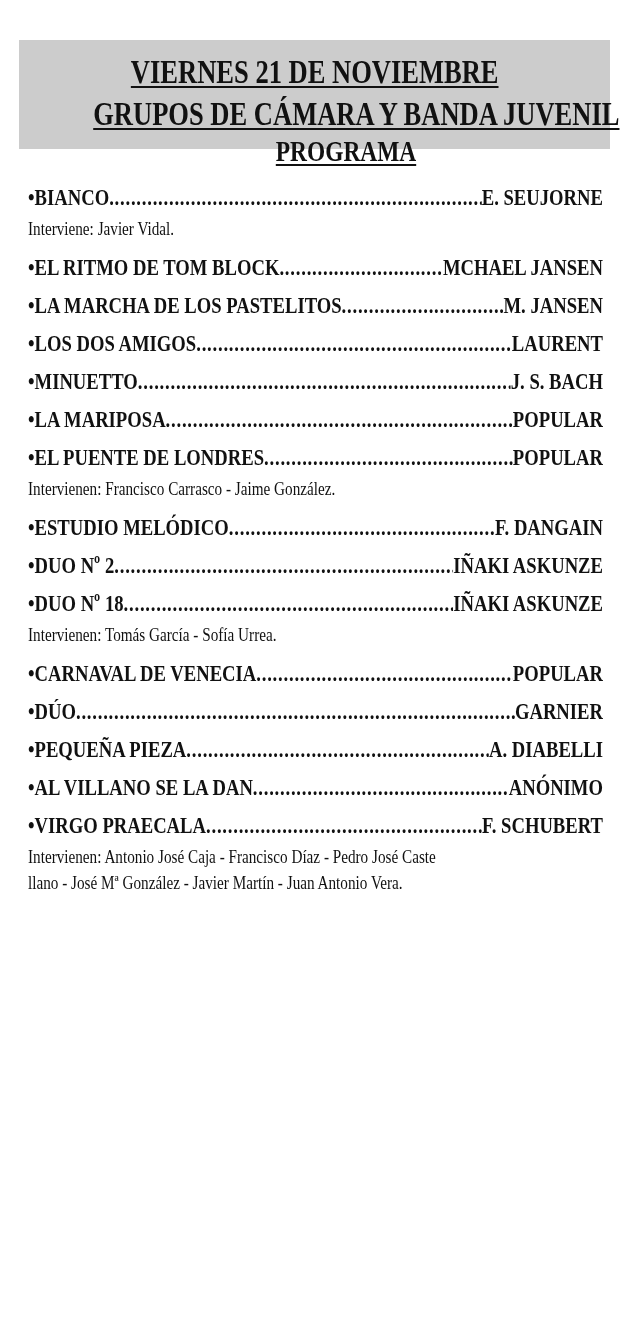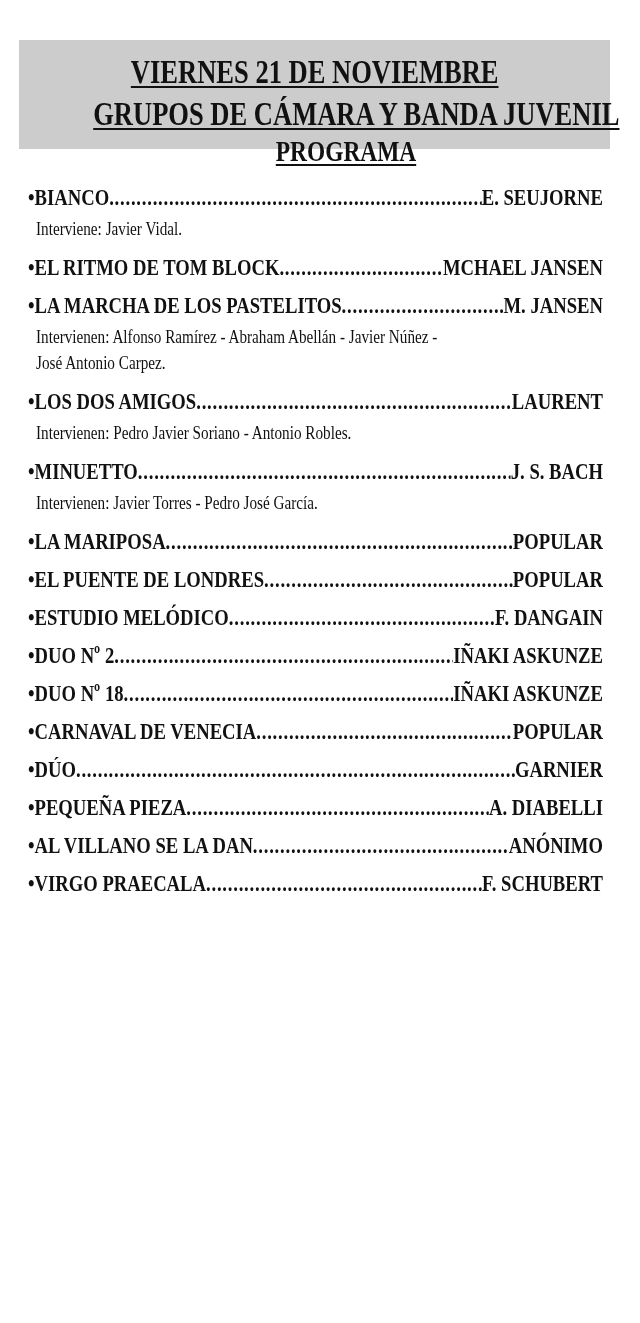--- a/index.html
+++ b/index.html
@@ -29,21 +29,21 @@
       font-size: 24px; line-height: 38px; white-space: nowrap; overflow: hidden;
     }
     .title-inner { position: absolute; left: 0; top: 0; width: 740px; transform: scaleX(0.777); transform-origin: left top; display: flex; }
     .bullet { flex: 0 0 auto; }
     .piece { flex: 0 0 auto; }
     .dots { flex: 1 1 auto; overflow: hidden; white-space: nowrap; letter-spacing: 1px; }
     .dots::after { content: "................................................................................................................"; }
     .composer { flex: 0 0 auto; }
     .performers {
       font-family: "Liberation Serif", serif; font-size: 19px; line-height: 26px;
-      margin: 0 0 6px 8px; white-space: nowrap;
+      margin: 0 0 6px 0; white-space: nowrap;
     }
     .performers .p-inner { display: block; transform: scaleX(0.80); transform-origin: left top; width: 720px; white-space: normal; }
   </style>
 </head>
 <body>
 
 <div class="banner">
   <div class="banner-line" style="top:14px;"><span>VIERNES 21 DE NOVIEMBRE</span></div>
   <div class="banner-line" style="top:56px;text-align:center;"><span>GRUPOS DE CÁMARA Y BANDA JUVENIL</span></div>
 </div>
@@ -73,67 +73,56 @@
       </div>
     </div>
     <div class="title-row">
       <div class="title-inner">
         <span class="bullet">•</span>
         <span class="piece">LA MARCHA DE LOS PASTELITOS</span>
         <span class="dots"></span>
         <span class="composer">M. JANSEN</span>
       </div>
     </div>
-    <div class="performers">
-      <span class="p-inner">
-        <span style="display:block">Intervienen: Alfonso Ramírez - Abraham Abellán - Javier Núñez -</span>
-        <span style="display:block">José Antonio Carpez.</span>
-      </span>
-    </div>
     <div class="title-row">
       <div class="title-inner">
         <span class="bullet">•</span>
         <span class="piece">LOS DOS AMIGOS</span>
         <span class="dots"></span>
         <span class="composer">LAURENT</span>
       </div>
     </div>
-    <div class="performers">
-      <span class="p-inner">
-        <span style="display:block">Intervienen: Pedro Javier Soriano - Antonio Robles.</span>
-      </span>
-    </div>
     <div class="title-row">
       <div class="title-inner">
         <span class="bullet">•</span>
         <span class="piece">MINUETTO</span>
         <span class="dots"></span>
         <span class="composer">J. S. BACH</span>
       </div>
-    </div>
-    <div class="performers">
-      <span class="p-inner">
-        <span style="display:block">Intervienen: Javier Torres - Pedro José García.</span>
-      </span>
     </div>
     <div class="title-row" style="margin-bottom: 0px;">
       <div class="title-inner">
         <span class="bullet">•</span>
         <span class="piece">LA MARIPOSA</span>
         <span class="dots"></span>
         <span class="composer">POPULAR</span>
       </div>
     </div>
     <div class="title-row">
       <div class="title-inner">
         <span class="bullet">•</span>
         <span class="piece">EL PUENTE DE LONDRES</span>
         <span class="dots"></span>
         <span class="composer">POPULAR</span>
       </div>
+    </div>
+    <div class="performers">
+      <span class="p-inner">
+        <span style="display:block">Intervienen: Francisco Carrasco - Jaime González.</span>
+      </span>
     </div>
     <div class="title-row">
       <div class="title-inner">
         <span class="bullet">•</span>
         <span class="piece">ESTUDIO MELÓDICO</span>
         <span class="dots"></span>
         <span class="composer">F. DANGAIN</span>
       </div>
     </div>
     <div class="title-row" style="margin-bottom: 0px;">
@@ -144,20 +133,25 @@
         <span class="composer">IÑAKI ASKUNZE</span>
       </div>
     </div>
     <div class="title-row">
       <div class="title-inner">
         <span class="bullet">•</span>
         <span class="piece">DUO Nº 18</span>
         <span class="dots"></span>
         <span class="composer">IÑAKI ASKUNZE</span>
       </div>
+    </div>
+    <div class="performers">
+      <span class="p-inner">
+        <span style="display:block">Intervienen: Tomás García - Sofía Urrea.</span>
+      </span>
     </div>
     <div class="title-row" style="margin-bottom: 0px;">
       <div class="title-inner">
         <span class="bullet">•</span>
         <span class="piece">CARNAVAL DE VENECIA</span>
         <span class="dots"></span>
         <span class="composer">POPULAR</span>
       </div>
     </div>
     <div class="title-row">
@@ -185,13 +179,19 @@
       </div>
     </div>
     <div class="title-row">
       <div class="title-inner">
         <span class="bullet">•</span>
         <span class="piece">VIRGO PRAECALA</span>
         <span class="dots"></span>
         <span class="composer">F. SCHUBERT</span>
       </div>
     </div>
+    <div class="performers">
+      <span class="p-inner">
+        <span style="display:block">Intervienen: Antonio José Caja - Francisco Díaz - Pedro José Caste</span>
+        <span style="display:block">llano - José Mª González - Javier Martín - Juan Antonio Vera.</span>
+      </span>
+    </div>
   </div>
 
 </body></html>

